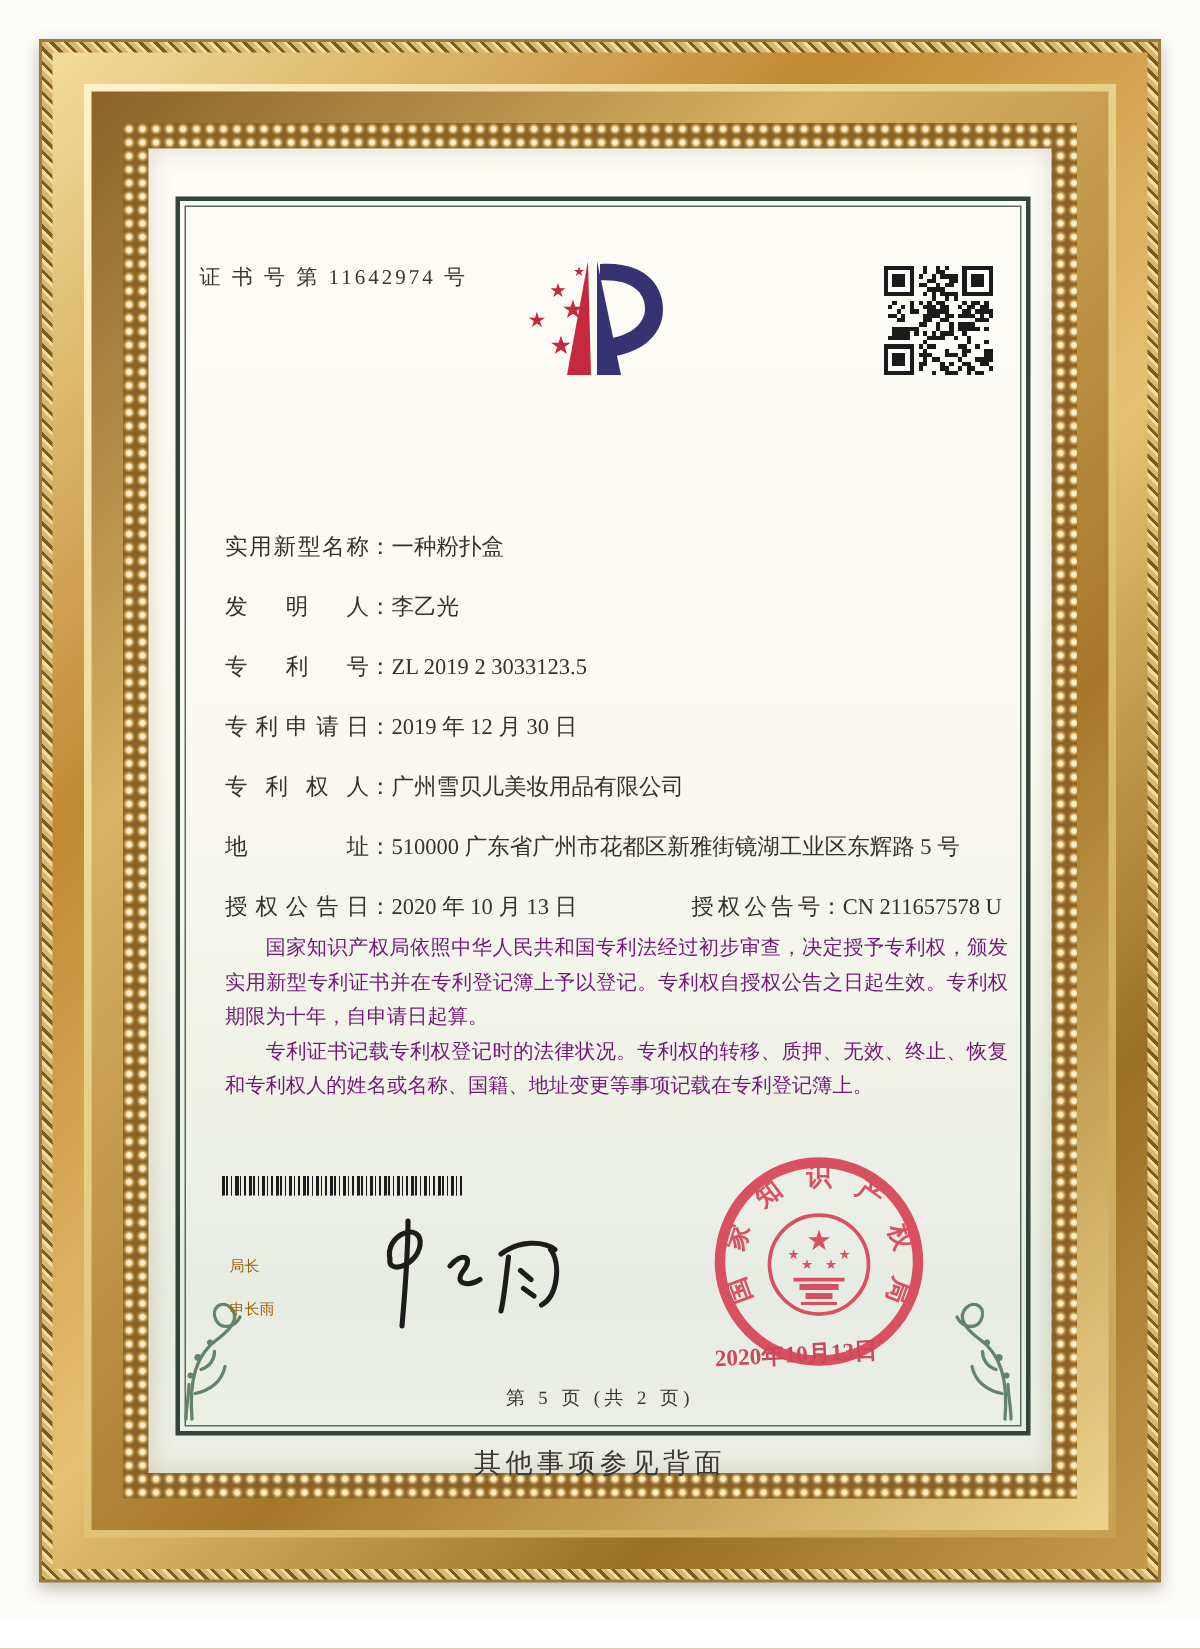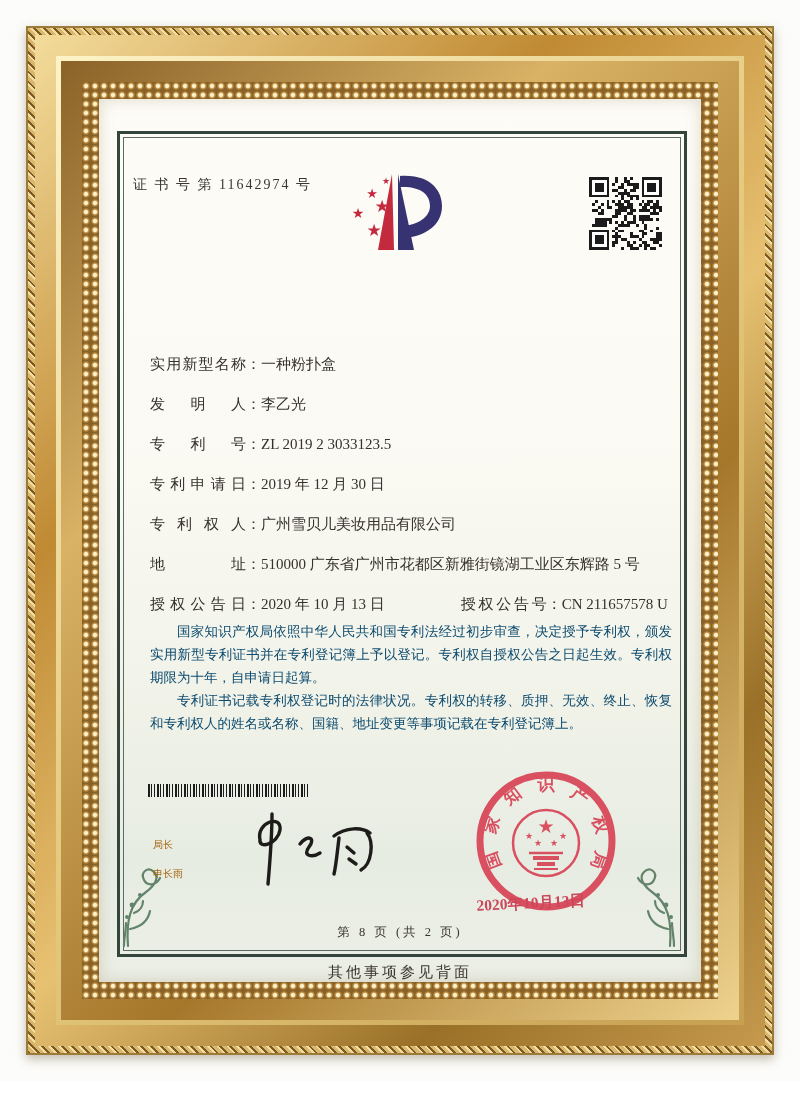--- a/index.html
+++ b/index.html
@@ -24,31 +24,31 @@
   .cert-no{left:133px;top:176px;font-size:14px;letter-spacing:2px;color:#3a362f;}
   .logo{left:348px;top:170px;}
   .qr{left:589px;top:177px;}
   .title{left:0;right:0;top:271px;text-align:center;font-size:31px;font-weight:bold;
          letter-spacing:10px;text-indent:10px;color:#2c2a26;}
   .fields{left:150px;top:355px;width:530px;font-size:15px;}
   .frow{position:absolute;left:0;white-space:nowrap;}
   .flabel{display:inline-block;width:96px;text-align:justify;text-align-last:justify;}
   .flabel2{display:inline-block;width:86px;text-align:justify;text-align-last:justify;margin-left:36px;}
   .fgap{display:inline-block;width:40px;}
-  .paras{left:150px;top:620px;width:522px;font-size:13.5px;line-height:23px;text-align:justify;color:#0c4a6e;}
+  .paras{left:150px;top:620px;width:522px;font-size:13.5px;line-height:23px;text-align:justify;color:#701a75;}
   .paras p{margin:0;text-indent:2em;}
   .barcode{left:148px;top:784px;width:162px;height:13px;
            background-image:repeating-linear-gradient(90deg,#1c1c1c 0 1px,transparent 1px 3px),
                             repeating-linear-gradient(90deg,#1c1c1c 0 2px,transparent 2px 9px),
                             repeating-linear-gradient(90deg,#1c1c1c 0 1px,transparent 1px 6px);}
   .signer{left:153px;top:830px;font-size:10px;line-height:29px;color:#a16207;}
   .sig-svg{left:248px;top:806px;}
   .seal{left:461px;top:761px;}
   .page-note{left:0;right:0;top:924px;text-align:center;font-size:12.5px;letter-spacing:3px;color:#3a362f;}
-  .back-note{left:0;right:0;top:963px;text-align:center;font-size:15px;letter-spacing:3px;color:#3a362f;}
+  .back-note{left:0;right:0;top:963px;text-align:center;font-size:18px;letter-spacing:3px;color:#3a362f;}
   .flourish{color:#63836a;}
   .flourish-r{transform:scaleX(-1);}
   .star-font{font-family:"DejaVu Sans",sans-serif;}
 </style>
 </head>
 <body>
 
 <div class="stage">
 
   <div class="abs f-hairline"></div>
@@ -368,16 +368,16 @@
         <text x="102" y="78" font-size="9">★</text>
       </g>
       <path d="M68,92 L102,92" stroke-width="2.5" fill="none"></path>
       <rect x="72" y="95" width="26" height="4" stroke="none"></rect>
       <rect x="76" y="101" width="18" height="4" stroke="none"></rect>
       <path d="M73,108 L97,108" stroke-width="2" fill="none"></path>
     </g>
     <text x="70" y="147" text-anchor="middle" font-size="15.5" fill="#c93a4f" transform="rotate(-3 70 147)" font-weight="bold">2020年10月13日</text>
   </svg>
 
-  <div class="abs page-note">第 8 页 (共 2 页)</div>
+  <div class="abs page-note">第 5 页 (共 2 页)</div>
   <div class="abs back-note">其他事项参见背面</div>
 
 </div>
 
 </body></html>

